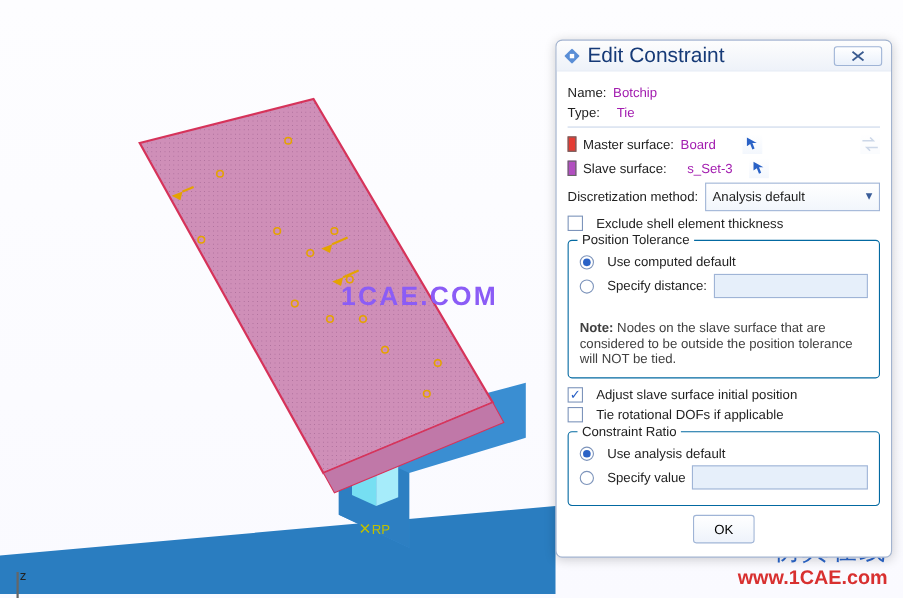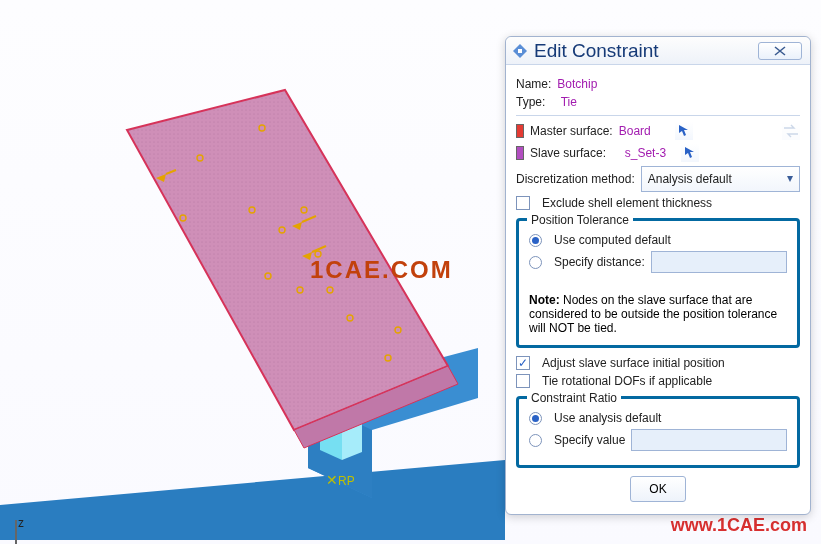--- a/index.html
+++ b/index.html
@@ -1,18 +1,18 @@
 <!DOCTYPE html>
 <html><head>
 <meta charset="utf-8">
 <style>
 *{box-sizing:border-box;margin:0;padding:0;font-family:"Segoe UI",Tahoma,Arial,sans-serif;font-size:12px}
 body{width:821px;height:544px;background:linear-gradient(#fdfdff,#fafaff);overflow:hidden;position:relative}
 .canvas{position:absolute;left:0;top:0;width:821px;height:544px}
-.watermark{position:absolute;font-size:24px;font-weight:bold;color:#c2410c;letter-spacing:2px}
+.watermark{position:absolute;font-size:24px;font-weight:bold;color:#8b5cf6;letter-spacing:2px}
 .brand-cn{position:absolute;right:14px;bottom:28px;color:#2a66cc;font-size:24px;font-family:"SimSun","STSong",serif;letter-spacing:2px}
 .brand-url{position:absolute;right:14px;bottom:8px;color:#d83030;font-size:18px;font-weight:bold;font-family:Arial,sans-serif}
 .axis-z{position:absolute;left:18px;bottom:14px;color:#222;font-size:12px}
 .axis-line{position:absolute;left:15px;bottom:0;width:2px;height:24px;background:#666}
 .dialog{position:absolute;left:505px;top:36px;width:306px;background:#fff;border:1px solid #a2b3cf;border-radius:6px;box-shadow:0 2px 10px rgba(0,0,0,.18)}
 .titlebar{height:28px;background:linear-gradient(#fdfdfd,#eef2f9);border-bottom:1px solid #c9d6ea;border-radius:6px 6px 0 0;display:flex;align-items:center;padding:0 6px}
 .titlebar .ticon{width:16px;height:16px;margin-right:6px;display:flex;align-items:center;justify-content:center}
 .titlebar .ttitle{color:#163a77;flex:1;font-size:19px}
 .winbtn{width:44px;height:18px;border:1px solid #9fb4d6;border-radius:3px;background:linear-gradient(#fff,#eaf1fb);display:flex;align-items:center;justify-content:center;color:#3b5c91;cursor:pointer;margin-left:230px;position:absolute;right:8px;top:5px}
 .body{padding:8px 10px 12px 10px}
@@ -23,24 +23,24 @@
 .swatch.red{background:#e43b33}
 .swatch.purp{background:#b24ec0}
 .arrow-btn{width:18px;height:18px;display:flex;align-items:center;justify-content:center;color:#2a62c6;cursor:pointer;background:linear-gradient(#fff,#f3f7fd)}
 .disabled{opacity:.35}
 .select{height:26px;border:1px solid #9fb4d6;background:linear-gradient(#fff,#f2f6fc);padding:0 18px 0 6px;display:flex;align-items:center;color:#222;position:relative;cursor:pointer}
 .select .caret{position:absolute;right:3px;top:5px;width:12px;height:12px;display:flex;align-items:center;justify-content:center;color:#3a5d99}
 .chk{width:14px;height:14px;border:1px solid #7d94bb;background:#fff;display:inline-flex;align-items:center;justify-content:center;margin-right:6px;cursor:pointer;flex-shrink:0}
 .chk.checked::after{content:"✓";color:#2a62c6;font-size:12px;line-height:1}
 .rad{width:13px;height:13px;border:1px solid #7d94bb;border-radius:50%;background:#fff;display:inline-block;margin-right:6px;cursor:pointer;position:relative;flex-shrink:0}
 .rad.checked::after{content:"";width:7px;height:7px;background:#2a62c6;border-radius:50%;position:absolute;left:2px;top:2px}
-.group{border:3px solid #0369a1;border-radius:4px;padding:8px 10px 10px;margin:8px 0;position:relative}
+.group{border:1px solid #0369a1;border-radius:4px;padding:8px 10px 10px;margin:8px 0;position:relative}
 .group .legend{position:absolute;top:-8px;left:8px;background:#fff;padding:0 4px;color:#222}
 .txtfield{height:22px;border:1px solid #9fb4d6;background:#e6effa;flex:1;min-width:0;padding:0 4px}
-.note{color:#000000;margin-top:20px}
+.note{color:#404040;margin-top:20px}
 .note b{font-weight:bold}
 .btnrow{display:flex;justify-content:center;gap:6px;margin-top:8px}
 .btn{height:24px;padding:12px 18px;border:1px solid #9fb4d6;border-radius:3px;background:linear-gradient(#fff,#eef3fb);cursor:pointer;display:flex;align-items:center}
 .rp-lbl{position:absolute;left:338px;top:474px;color:#bfbf00;font-weight:normal}
 .rp-x{position:absolute;left:326px;top:472px;color:#bfbf00;font-size:14px}
 </style>
 </head>
 <body>
 
 <svg class="canvas" width="821" height="544" viewBox="0 0 821 544">

